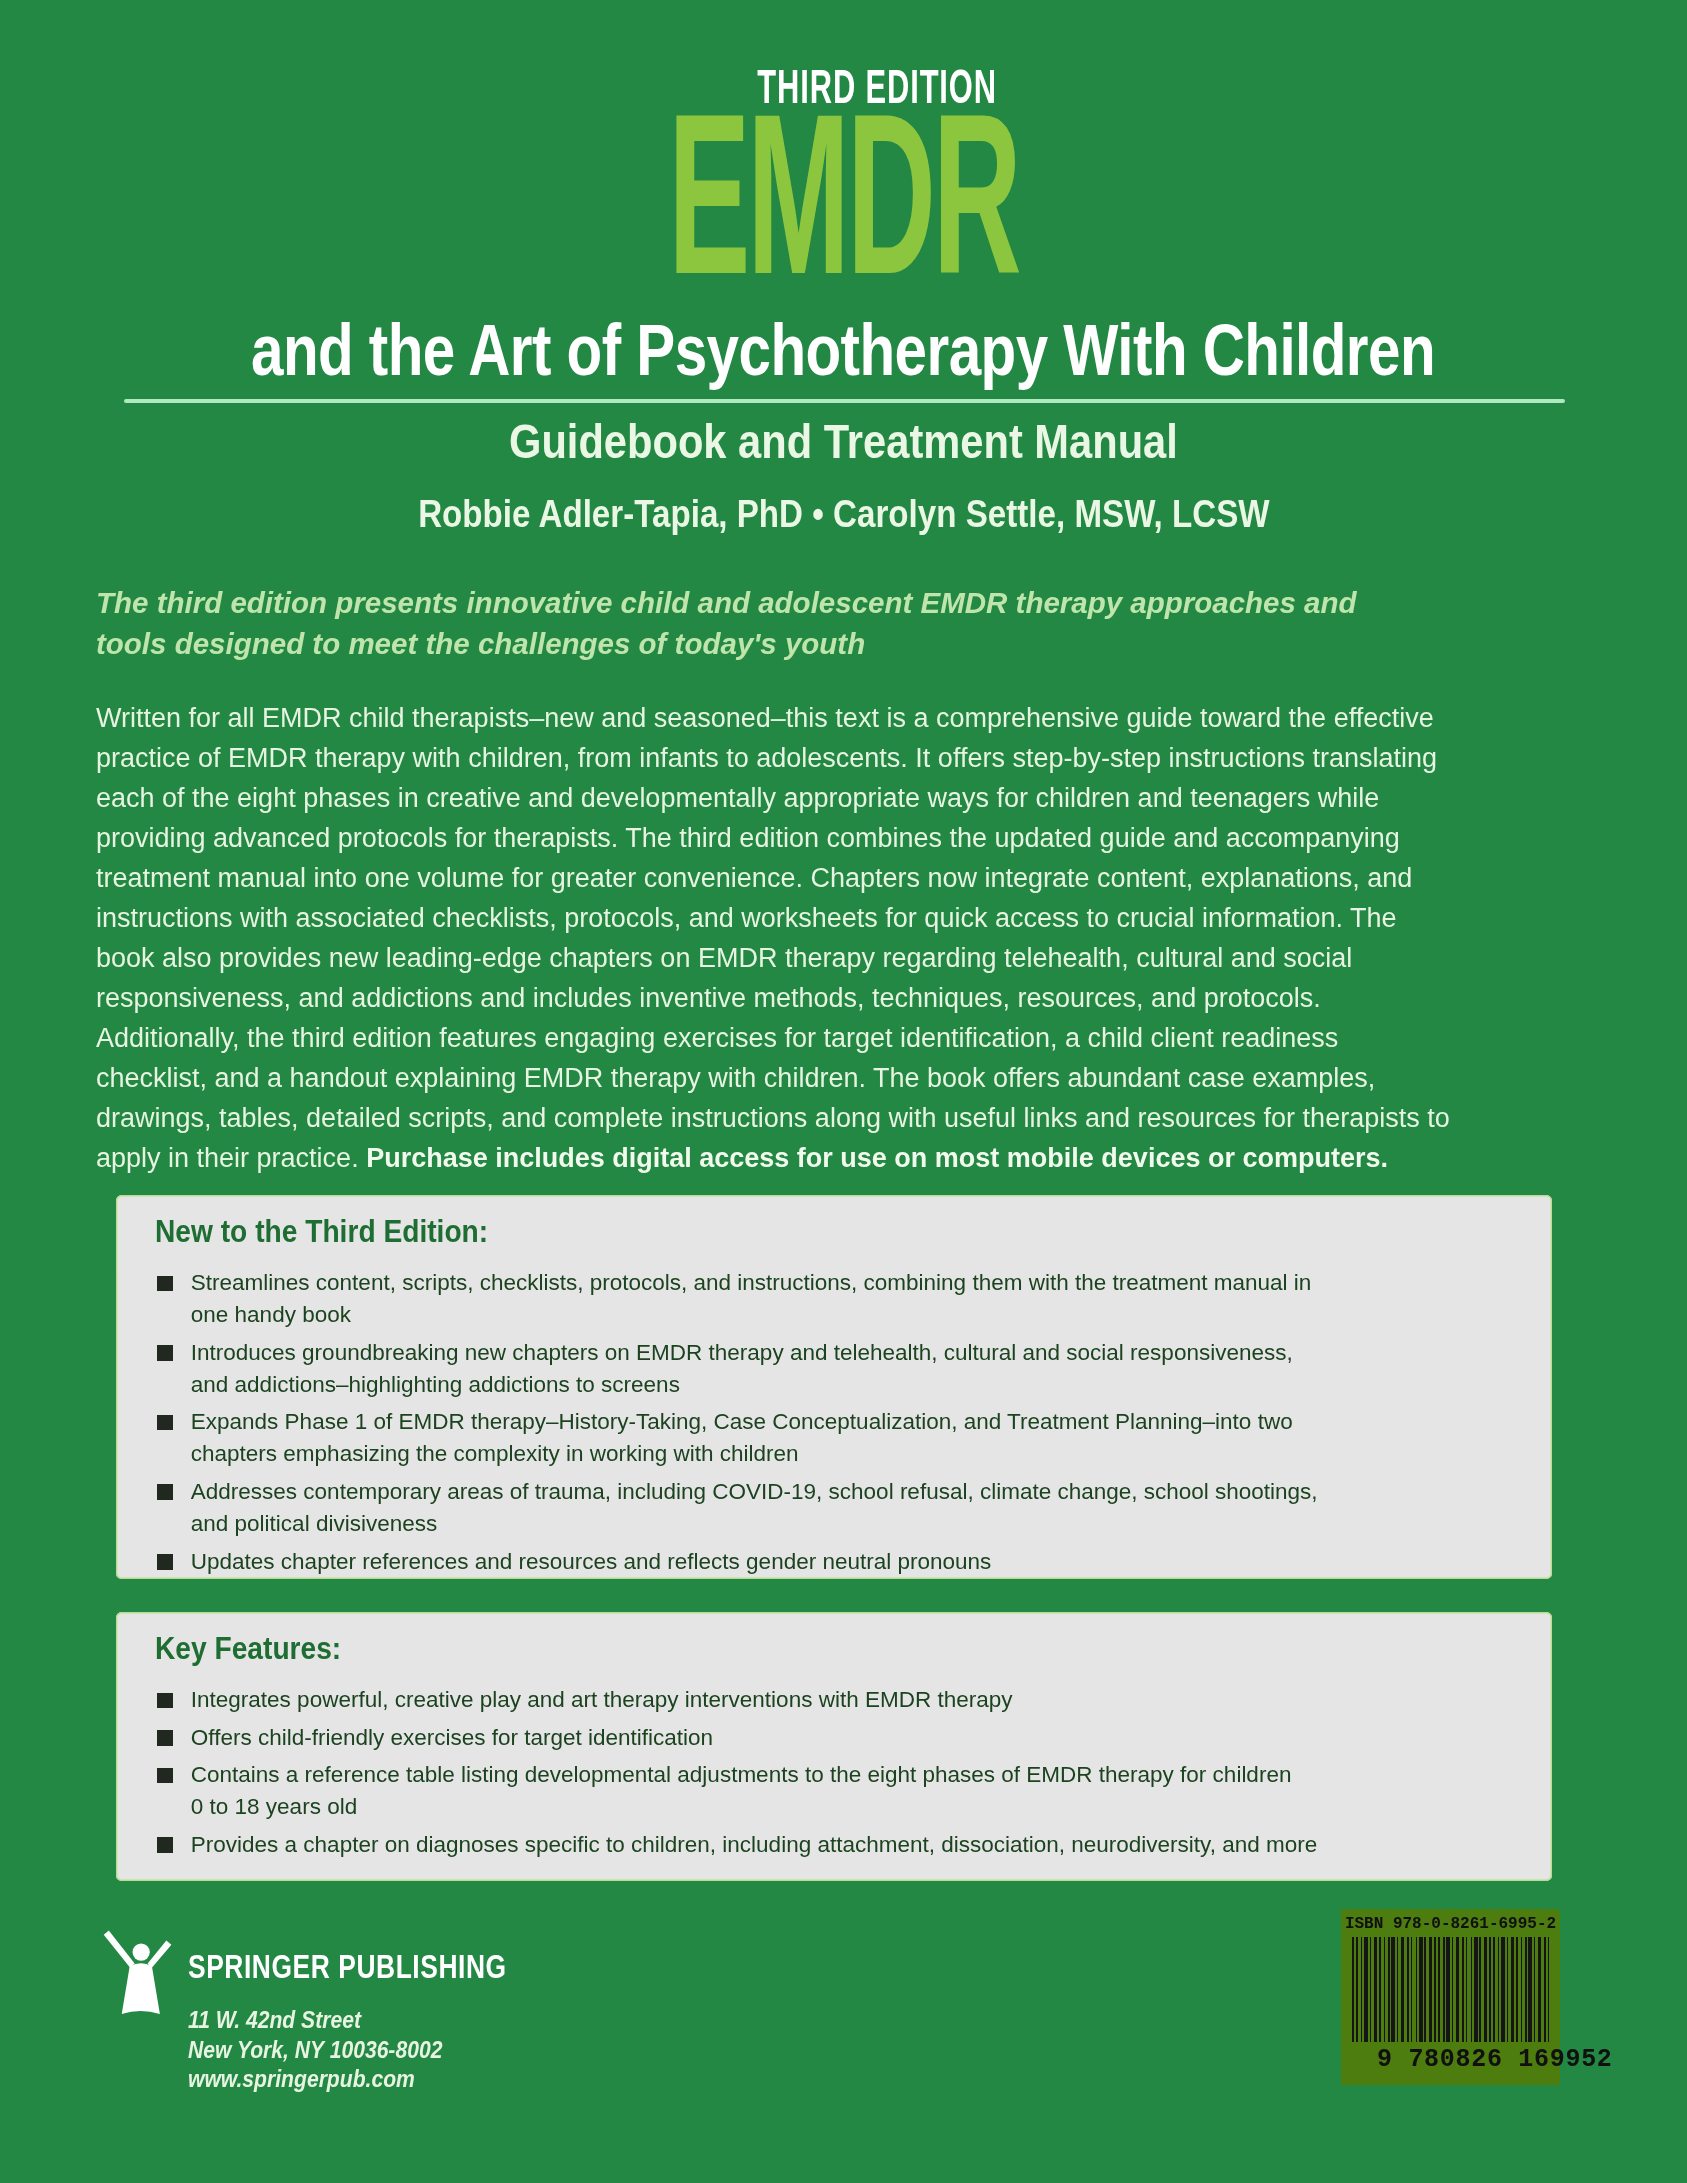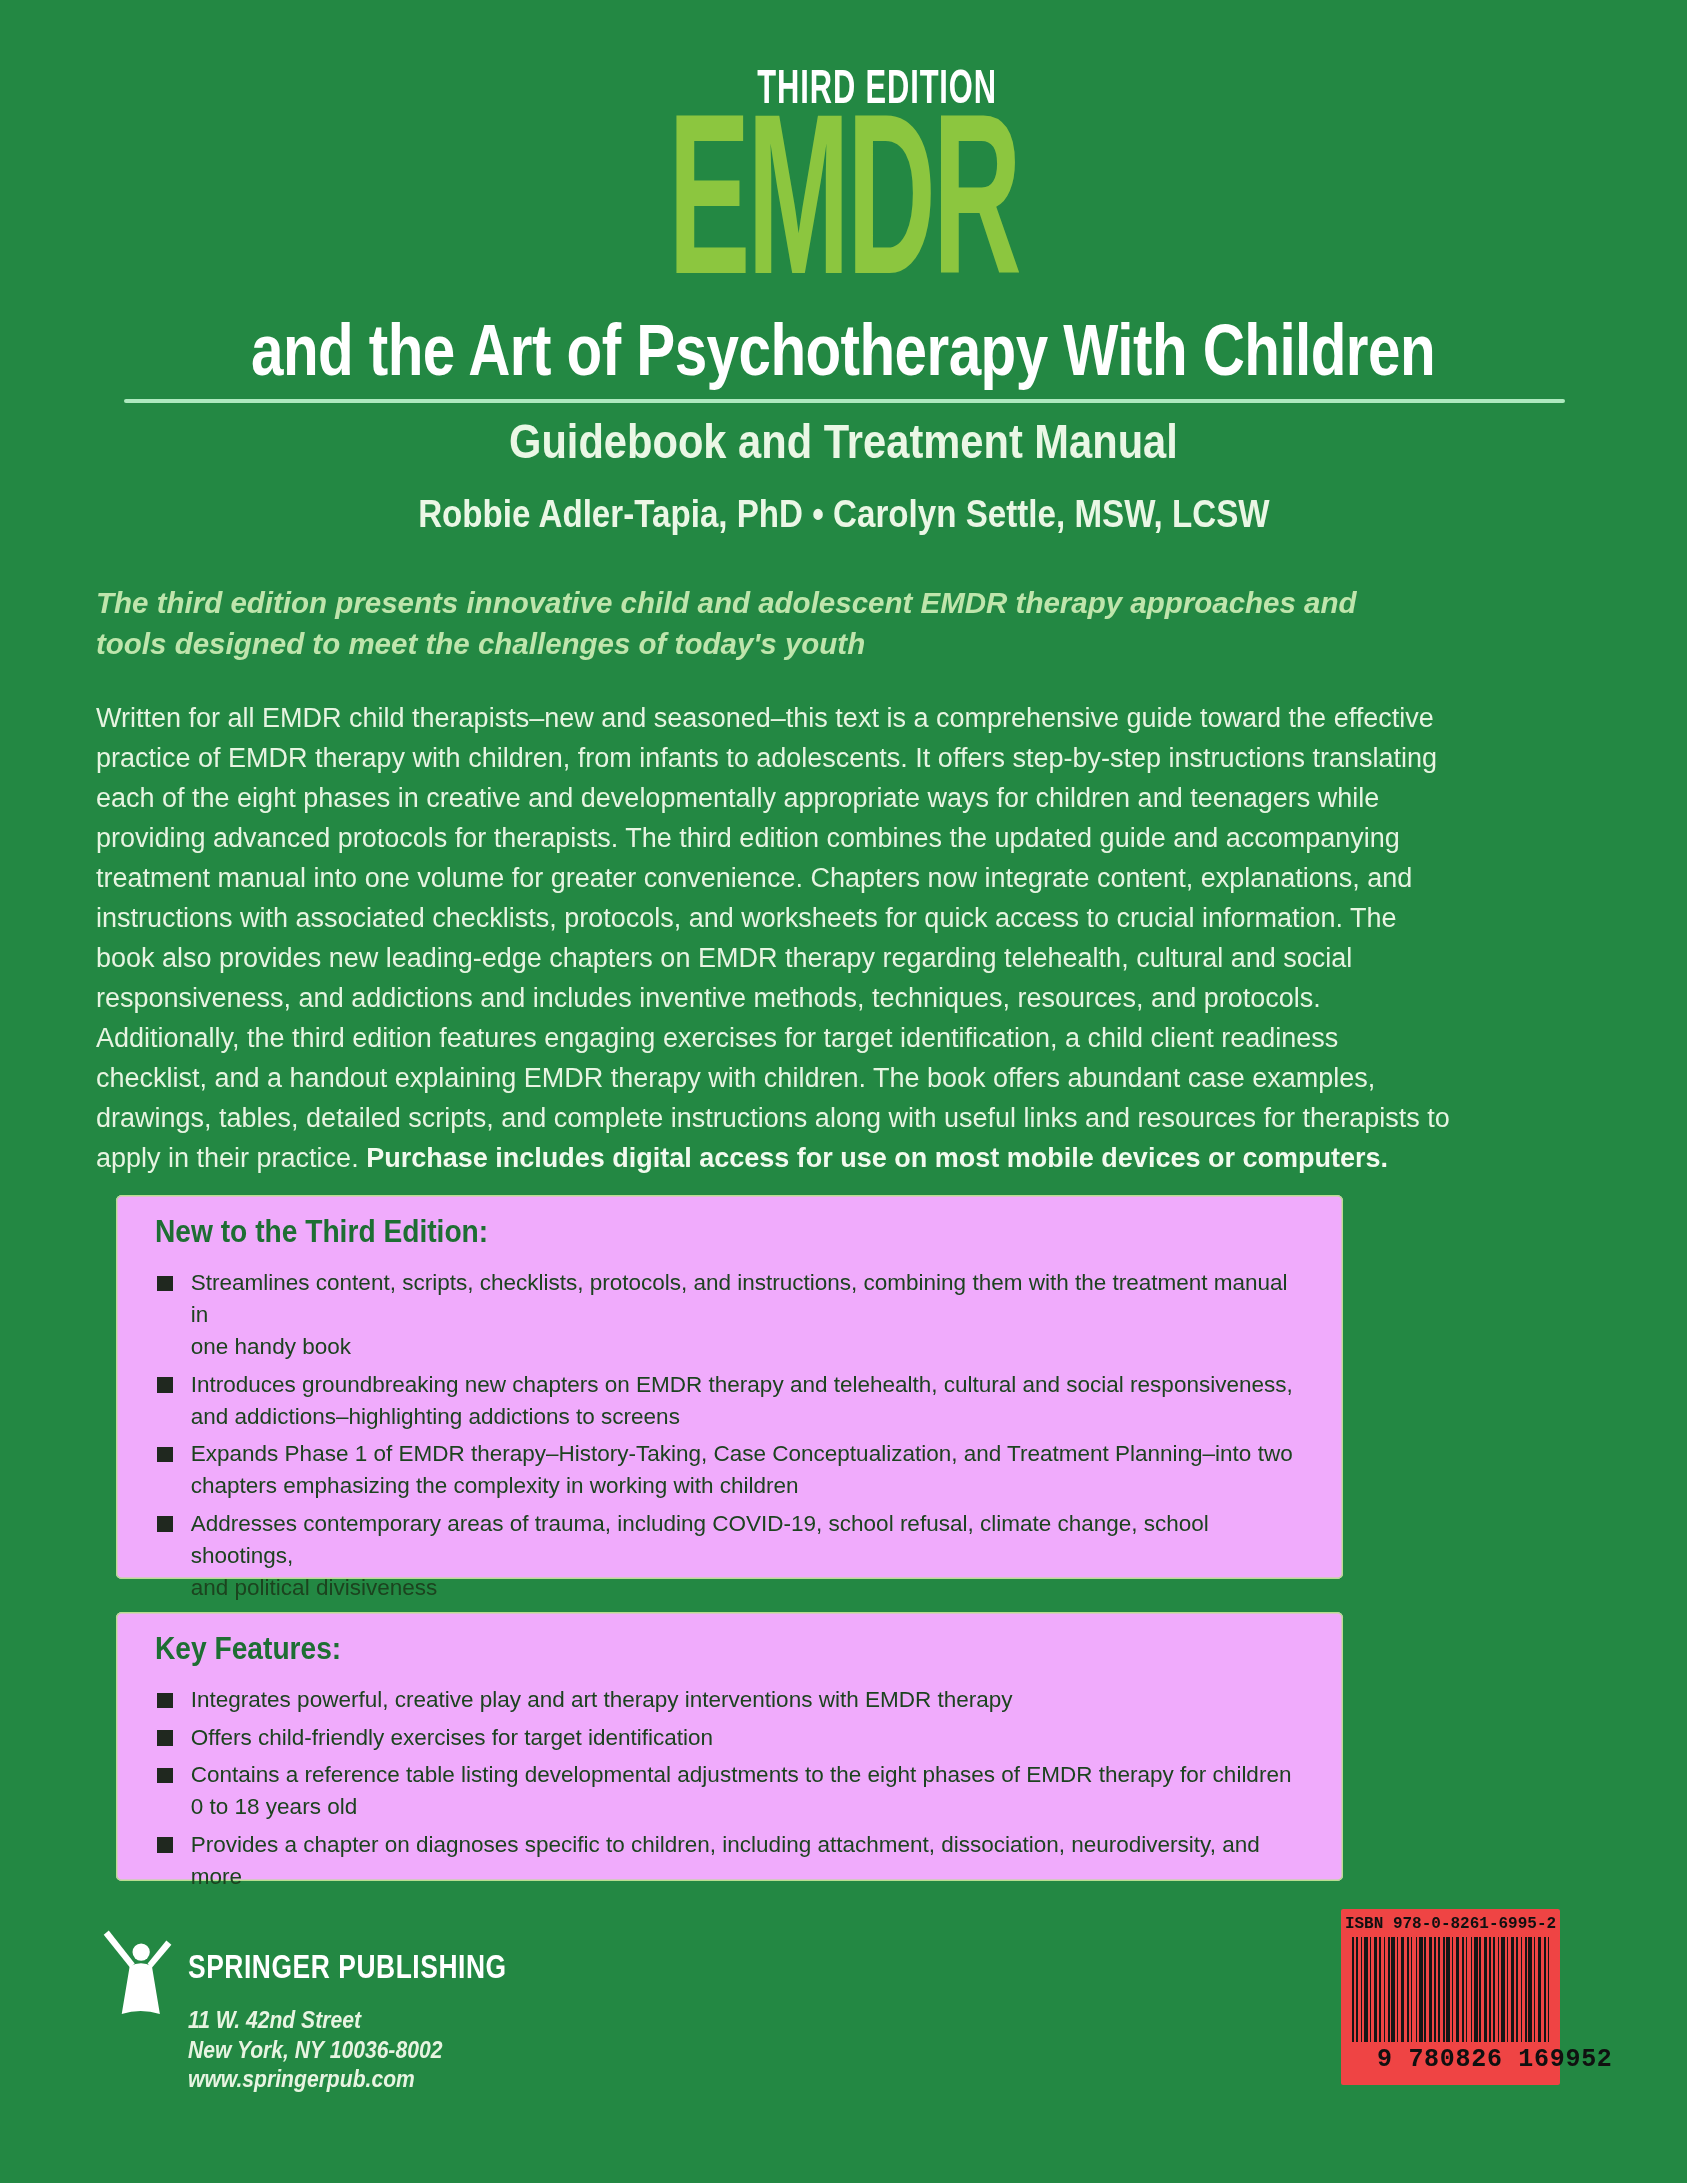--- a/index.html
+++ b/index.html
@@ -28,38 +28,38 @@
   .authors .cond{transform:scaleX(.85);font-size:39px;font-weight:bold;color:#EAF7E5;}
 
   .tagline{top:582px;left:96px;width:1525px;font-size:29.5px;line-height:41px;
            font-weight:bold;font-style:italic;color:#BFE5AC;white-space:pre-line;}
 
   .bodytext{left:96px;width:1525px;font-size:27px;line-height:40px;color:#E7F4E1;white-space:pre-line;}
   .para1{top:698px;}
   .para2{top:1018px;}
   .para2 b{font-weight:bold;color:#F2FAEE;}
 
-  .panel{position:absolute;left:116px;width:1227px;background:#f0abfc;border-radius:5.6px;
+  .panel{position:absolute;left:116px;width:1436px;background:#e5e5e5;border-radius:5.6px;
          box-shadow:0 0 0 1.4px #b9dd90 inset;}
   .panel1{top:1195px;height:384px;}
   .panel2{top:1612px;height:269px;}
   .panel-head{margin:18.3px 0 0 39px;}
   .panel-head .condL{transform:scaleX(.88);font-size:32px;font-weight:bold;color:#1E6E33;}
   .bullets{margin:17px 39px 0 41px;}
   .bullet{display:flex;align-items:flex-start;margin-bottom:5.6px;}
   .sq{flex:none;width:15.5px;height:15.5px;background:#20281F;margin:8.4px 18.3px 0 0;}
   .btext{font-size:22.5px;line-height:32px;color:#1C431F;white-space:pre-line;}
 
   .pub-logo{left:103px;top:1926px;width:72px;height:91px;}
   .pub-name{left:188px;top:1948px;}
   .pub-name .condL{transform:scaleX(.80);font-size:33px;font-weight:bold;color:#ffffff;letter-spacing:0.7px;}
   .pub-addr{left:188px;top:2005px;font-size:24px;font-weight:bold;line-height:29.5px;color:#E7F4E1;font-style:italic;}
   .pub-addr .condL{transform:scaleX(.88);}
 
-  .barcode{left:1341px;top:1909px;width:219px;height:176px;background:#ef4444;border-radius:2.1px;}
+  .barcode{left:1341px;top:1909px;width:219px;height:176px;background:#4d7c0f;border-radius:2.1px;}
   .isbn{margin-top:6.3px;text-align:center;font-family:"Liberation Mono",monospace;
         font-size:16px;font-weight:bold;color:#101010;letter-spacing:0px;white-space:nowrap;}
   .bars{margin:4.2px 11.2px 0 11.2px;height:105px;
         background:repeating-linear-gradient(90deg,
           #151515 0 2.1px, transparent 2.1px 4.2px,
           #151515 4.2px 5.6px, transparent 5.6px 9.1px,
           #151515 9.1px 10.5px, transparent 10.5px 12px,
           #151515 12px 16px, transparent 16px 17.6px,
           #151515 17.6px 19px, transparent 19px 22px,
           #151515 22px 25px, transparent 25px 27.4px);}

